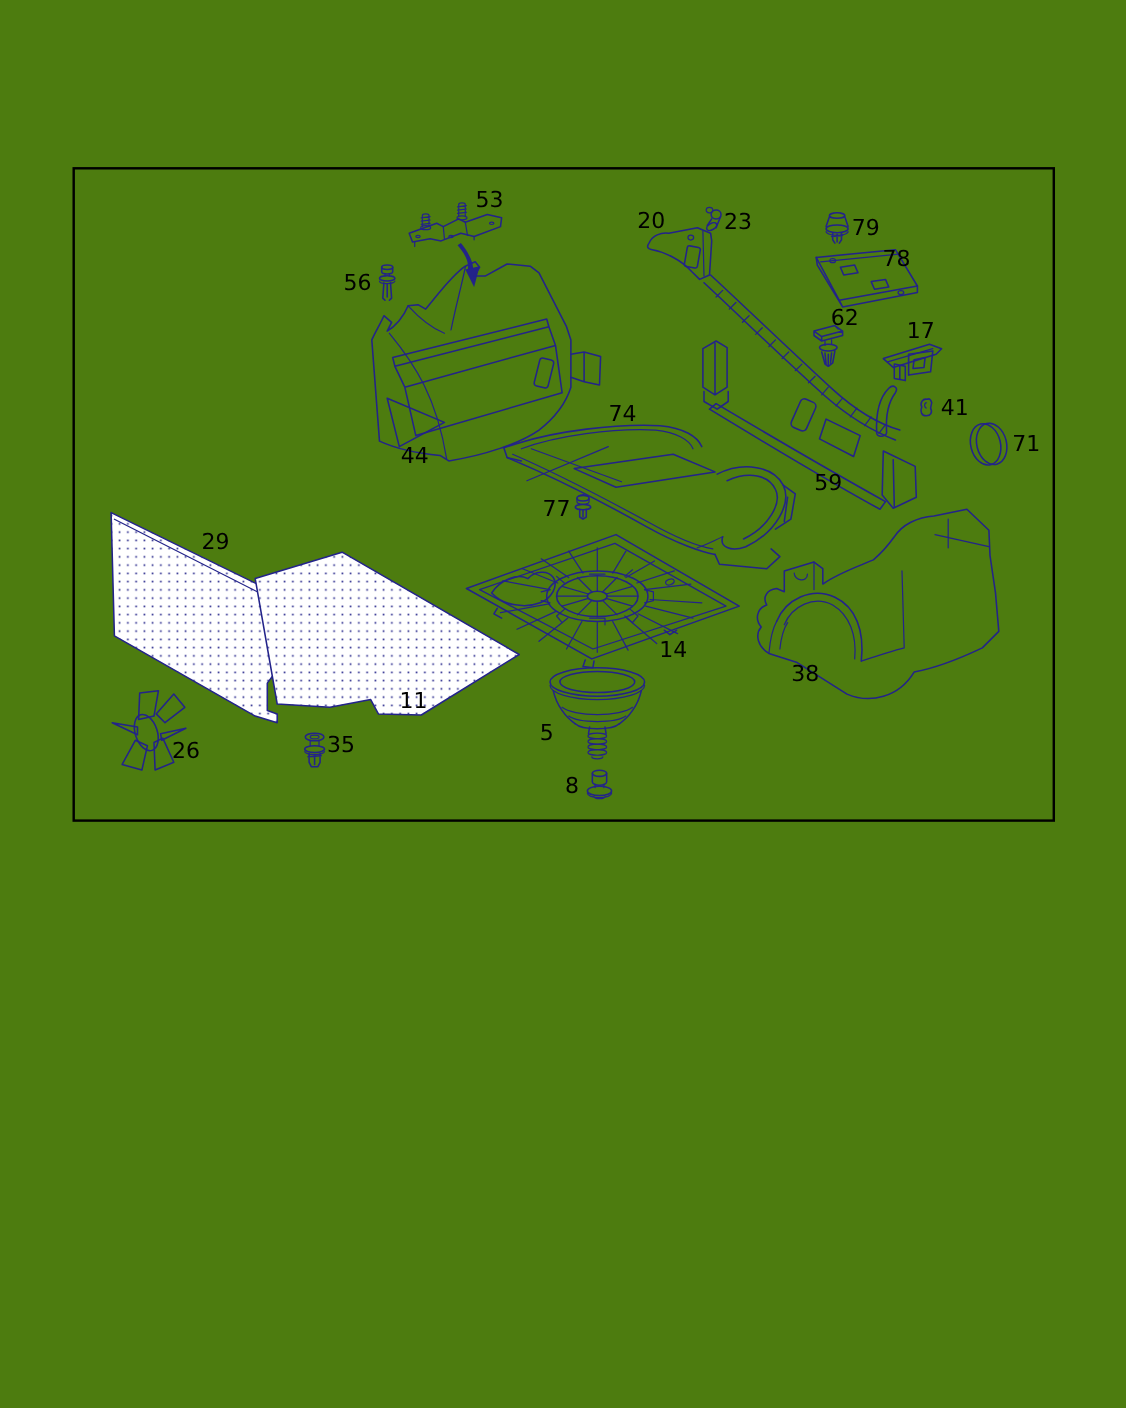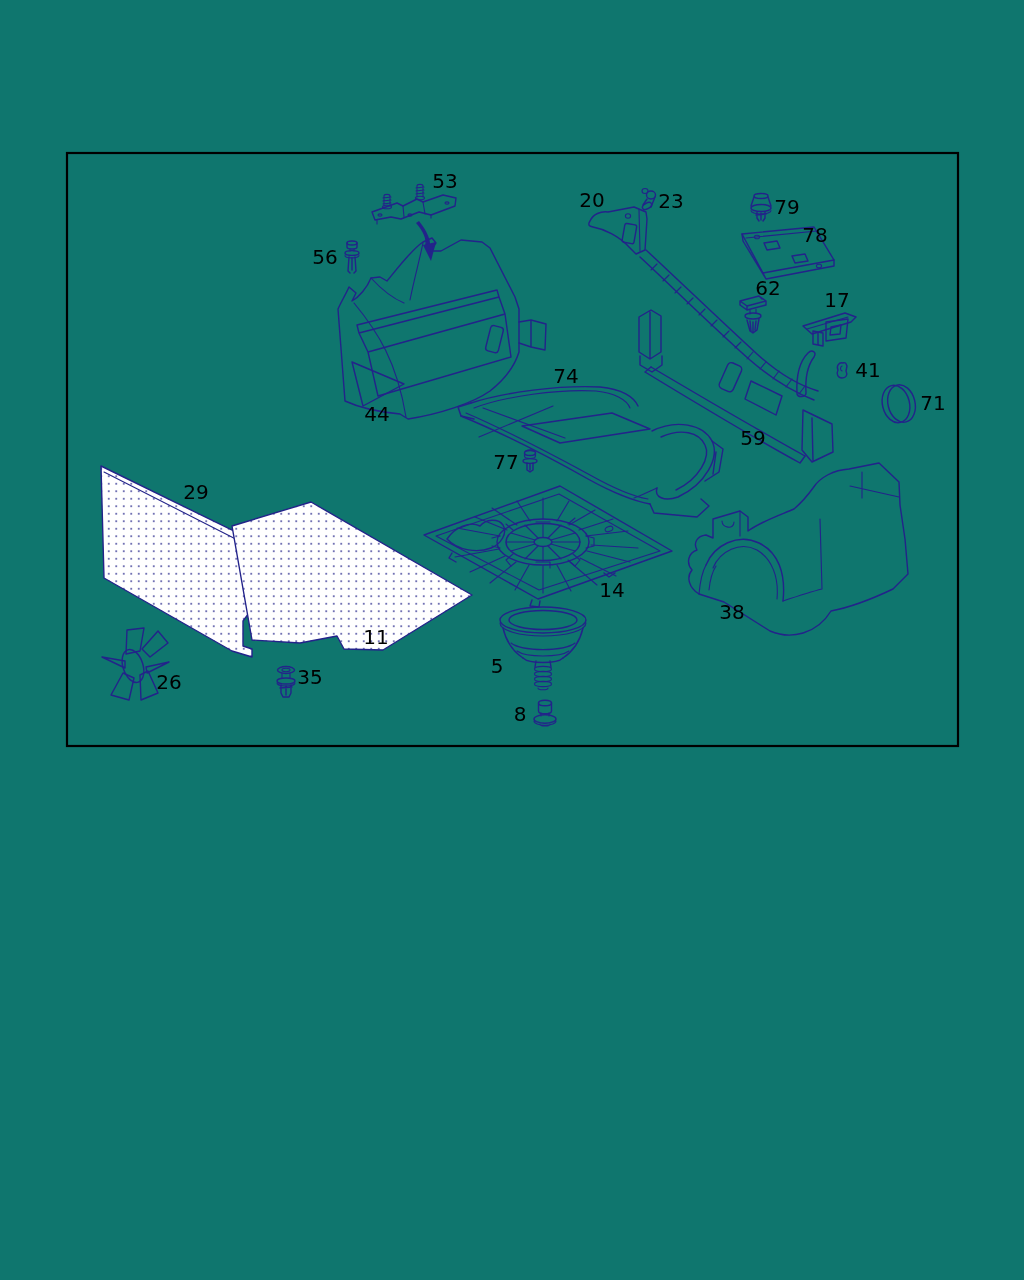--- a/index.html
+++ b/index.html
@@ -1,16 +1,16 @@
 <!DOCTYPE html>
 <html style="--line: #23238a; --label: #000000; --frame: #000000;"><head>
 <meta charset="utf-8">
 <style>
   html,body{margin:0;padding:0;background:#ffffff;}
-  .page{position:relative;width:1024px;height:1280px;background:#0f766e;overflow:hidden;
+  .page{position:relative;width:1024px;height:1280px;background:#4d7c0f;overflow:hidden;
         font-family:"DejaVu Sans",sans-serif;}
   svg{display:block;}
   .ln{stroke:var(--line,#23238a);fill:none;stroke-width:1.4;stroke-linecap:round;stroke-linejoin:round;}
   .ln-thin{stroke:var(--line,#23238a);fill:none;stroke-width:1.1;stroke-linecap:round;stroke-linejoin:round;}
   .ln-dots{stroke:var(--line,#23238a);fill:url(#dots);stroke-width:1.4;stroke-linejoin:round;}
   .fill-line{fill:var(--line,#23238a);stroke:none;}
   .dot{fill:var(--line,#23238a);}
   .lbl{font-family:"DejaVu Sans",sans-serif;font-size:20px;fill:var(--label,#000000);text-anchor:middle;}
   .frame{stroke:var(--frame,#000000);stroke-width:2.2;fill:none;}
 </style>

